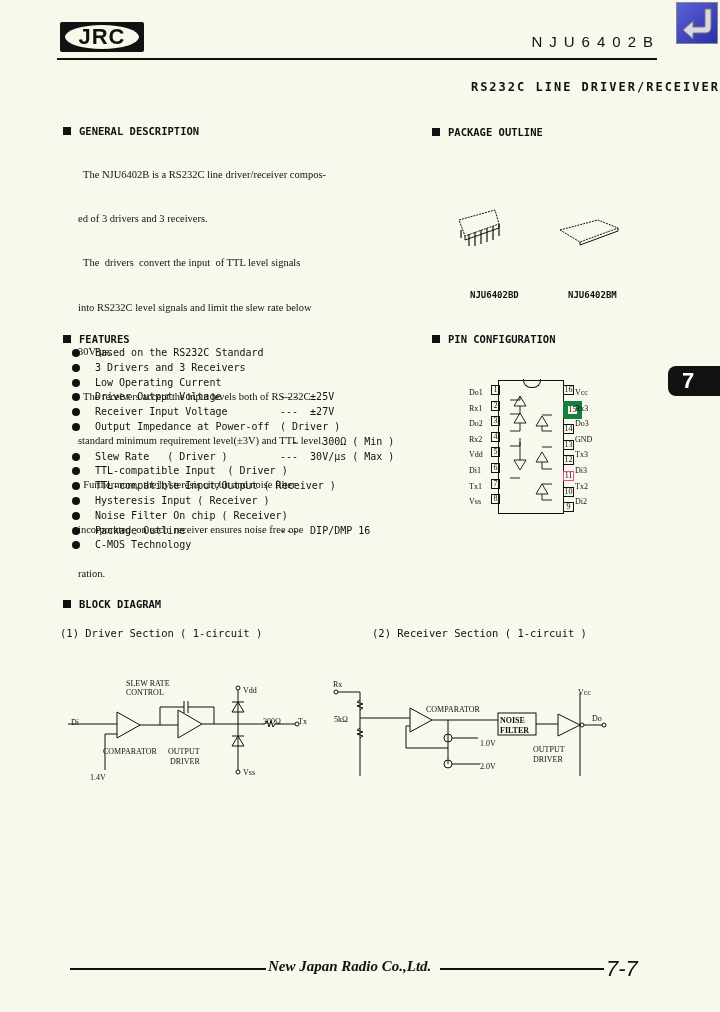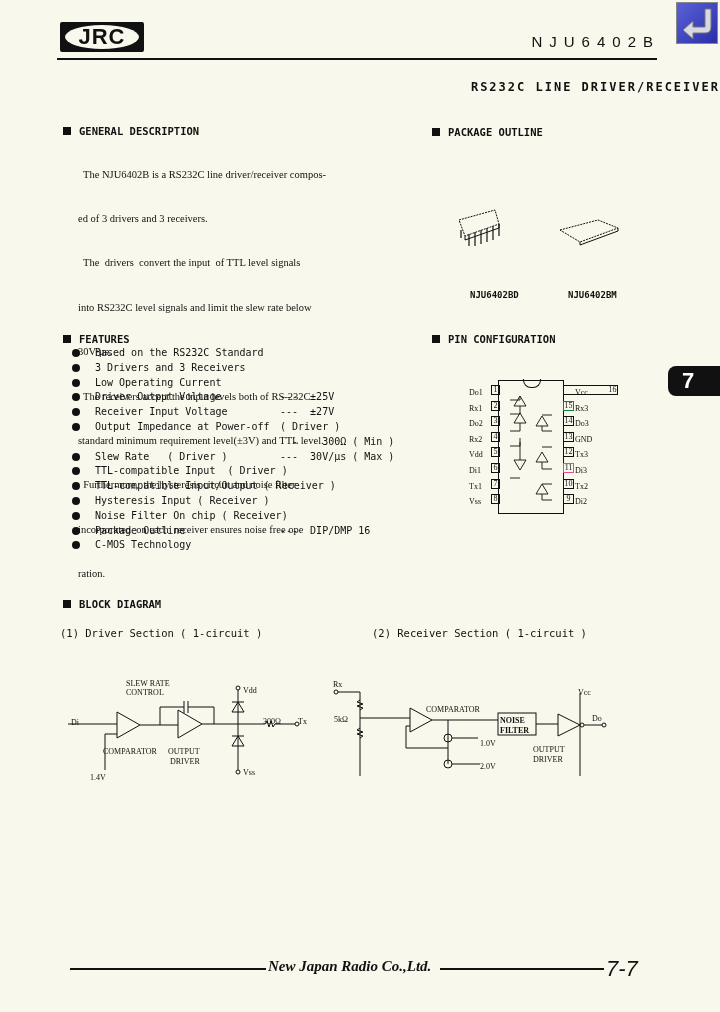--- a/index.html
+++ b/index.html
@@ -123,22 +123,22 @@
   <div style="border:1px solid #111;width:7px;height:8px;line-height:8px;margin-bottom:5.6px;">1</div>
   <div style="border:1px solid #111;width:7px;height:8px;line-height:8px;margin-bottom:5.6px;">2</div>
   <div style="border:1px solid #111;width:7px;height:8px;line-height:8px;margin-bottom:5.6px;">3</div>
   <div style="border:1px solid #111;width:7px;height:8px;line-height:8px;margin-bottom:5.6px;">4</div>
   <div style="border:1px solid #111;width:7px;height:8px;line-height:8px;margin-bottom:5.6px;">5</div>
   <div style="border:1px solid #111;width:7px;height:8px;line-height:8px;margin-bottom:5.6px;">6</div>
   <div style="border:1px solid #111;width:7px;height:8px;line-height:8px;margin-bottom:5.6px;">7</div>
   <div style="border:1px solid #111;width:7px;height:8px;line-height:8px;margin-bottom:5.6px;">8</div>
 </div>
 <div class="abs small" style="left:563px;top:385px;text-align:center;">
-  <div style="border:1px solid #111;width:9px;height:8px;line-height:8px;margin-bottom:5.6px;padding-left:44px;">16</div>
-  <div style="border:1px solid #15803d;width:9px;height:8px;line-height:8px;margin-bottom:5.6px;">15</div>
+  <div style="border:1px solid #111;width:9px;height:8px;line-height:8px;margin-bottom:5.6px;">16</div>
+  <div style="border:5px solid #15803d;width:9px;height:8px;line-height:8px;margin-bottom:5.6px;">15</div>
   <div style="border:1px solid #111;width:9px;height:8px;line-height:8px;margin-bottom:5.6px;">14</div>
   <div style="border:1px solid #111;width:9px;height:8px;line-height:8px;margin-bottom:5.6px;">13</div>
   <div style="border:1px solid #111;width:9px;height:8px;line-height:8px;margin-bottom:5.6px;">12</div>
   <div style="border:1px solid #ec4899;width:9px;height:8px;line-height:8px;margin-bottom:5.6px;">11</div>
   <div style="border:1px solid #111;width:9px;height:8px;line-height:8px;margin-bottom:5.6px;">10</div>
   <div style="border:1px solid #111;width:9px;height:8px;line-height:8px;margin-bottom:5.6px;">9</div>
 </div>
 <div class="abs small" style="left:575px;top:385px;line-height:15.6px;">
   <div>Vcc</div>
   <div>Rx3</div>

